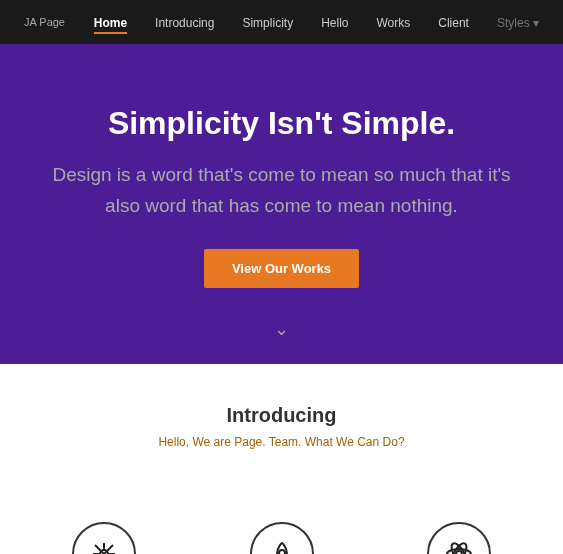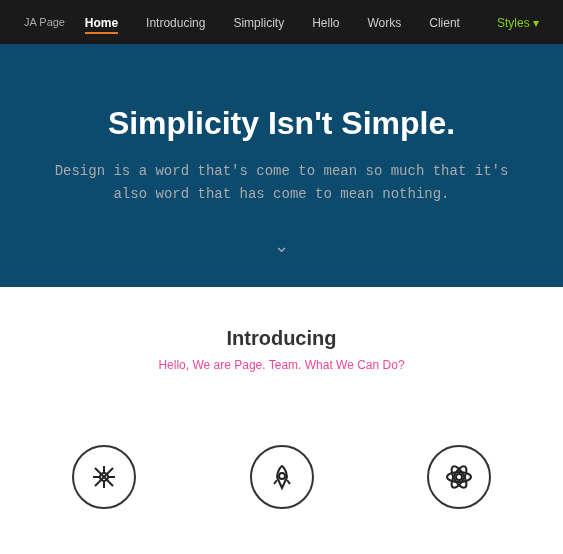--- a/index.html
+++ b/index.html
@@ -32,43 +32,41 @@
       text-decoration: none;
       font-size: 12px;
     }
     .nav-links li.active a {
       color: #fff;
       font-weight: bold;
       border-bottom: 2px solid #e87722;
       padding-bottom: 2px;
     }
     .nav-links li.styles a {
-      color: #84cc16;
-      margin-left: 9px;
+      color: #737373;
     }
 
     
     .hero {
-      background: #0c4a6e;
+      background: #4c1d95;
       color: #fff;
       text-align: center;
-      padding: 60px 40px 30px;
+      padding: 60px 40px 24px;
     }
     .hero h1 {
       font-size: 32px;
       font-weight: bold;
       margin-bottom: 18px;
       line-height: 1.2;
     }
     .hero p {
       color: #aaa;
-      font-size: 14px;
+      font-size: 19px;
       line-height: 1.6;
       margin-bottom: 28px;
-      font-family: Liberation Mono, monospace;
     }
     .hero-btn {
       background: #e87722;
       color: #fff;
       border: none;
       padding: 12px 28px;
       font-size: 13px;
       font-weight: bold;
       cursor: pointer;
       border-radius: 2px;
@@ -86,21 +84,21 @@
       text-align: center;
       padding: 40px 20px 30px;
     }
     .intro h2 {
       font-size: 20px;
       font-weight: bold;
       color: #333;
       margin-bottom: 8px;
     }
     .intro .sub {
-      color: #ec4899;
+      color: #a16207;
       font-size: 12px;
       margin-bottom: 43px;
     }
 
     
     .cards {
       display: flex;
       justify-content: space-around;
       padding: 0 20px 30px;
       gap: 10px;
@@ -143,20 +141,21 @@
     <li><a href="#">Works</a></li>
     <li><a href="#">Client</a></li>
     <li class="styles"><a href="#">Styles ▾</a></li>
   </ul>
 </nav>
 
 <section class="hero">
   <h1>Simplicity Isn't Simple.</h1>
   <p>Design is a word that's come to mean so much that it's
 also word that has come to mean nothing.</p>
+  <button class="hero-btn">View Our Works</button>
   <span class="hero-chevron">⌄</span>
 </section>
 
 <section class="intro">
   <h2>Introducing</h2>
   <p class="sub">Hello, We are Page. Team. What We Can Do?</p>
 </section>
 
 <div class="cards">
 

